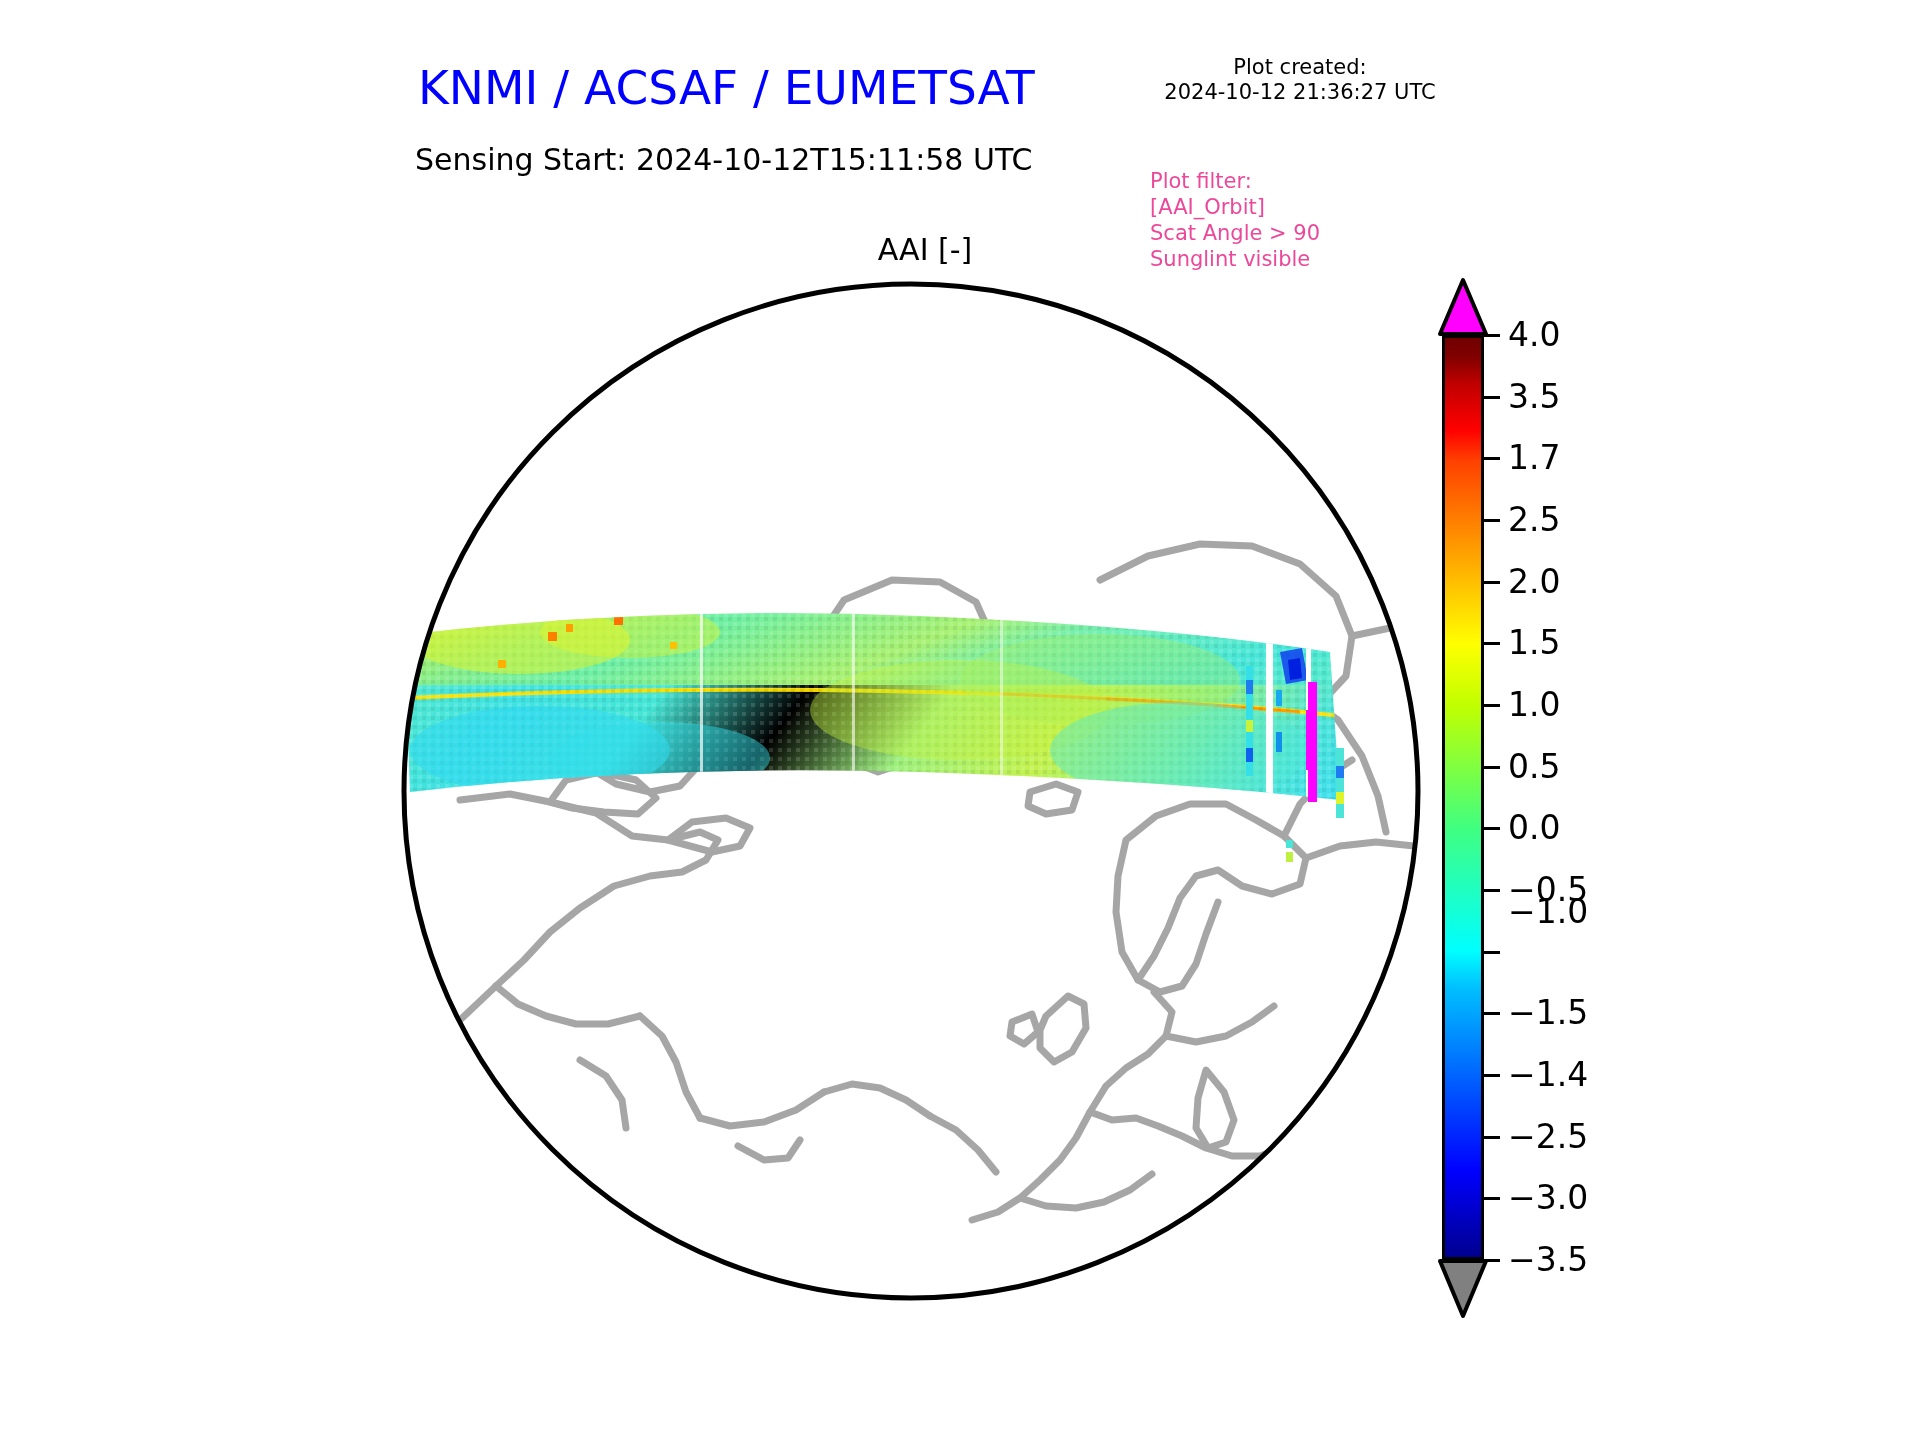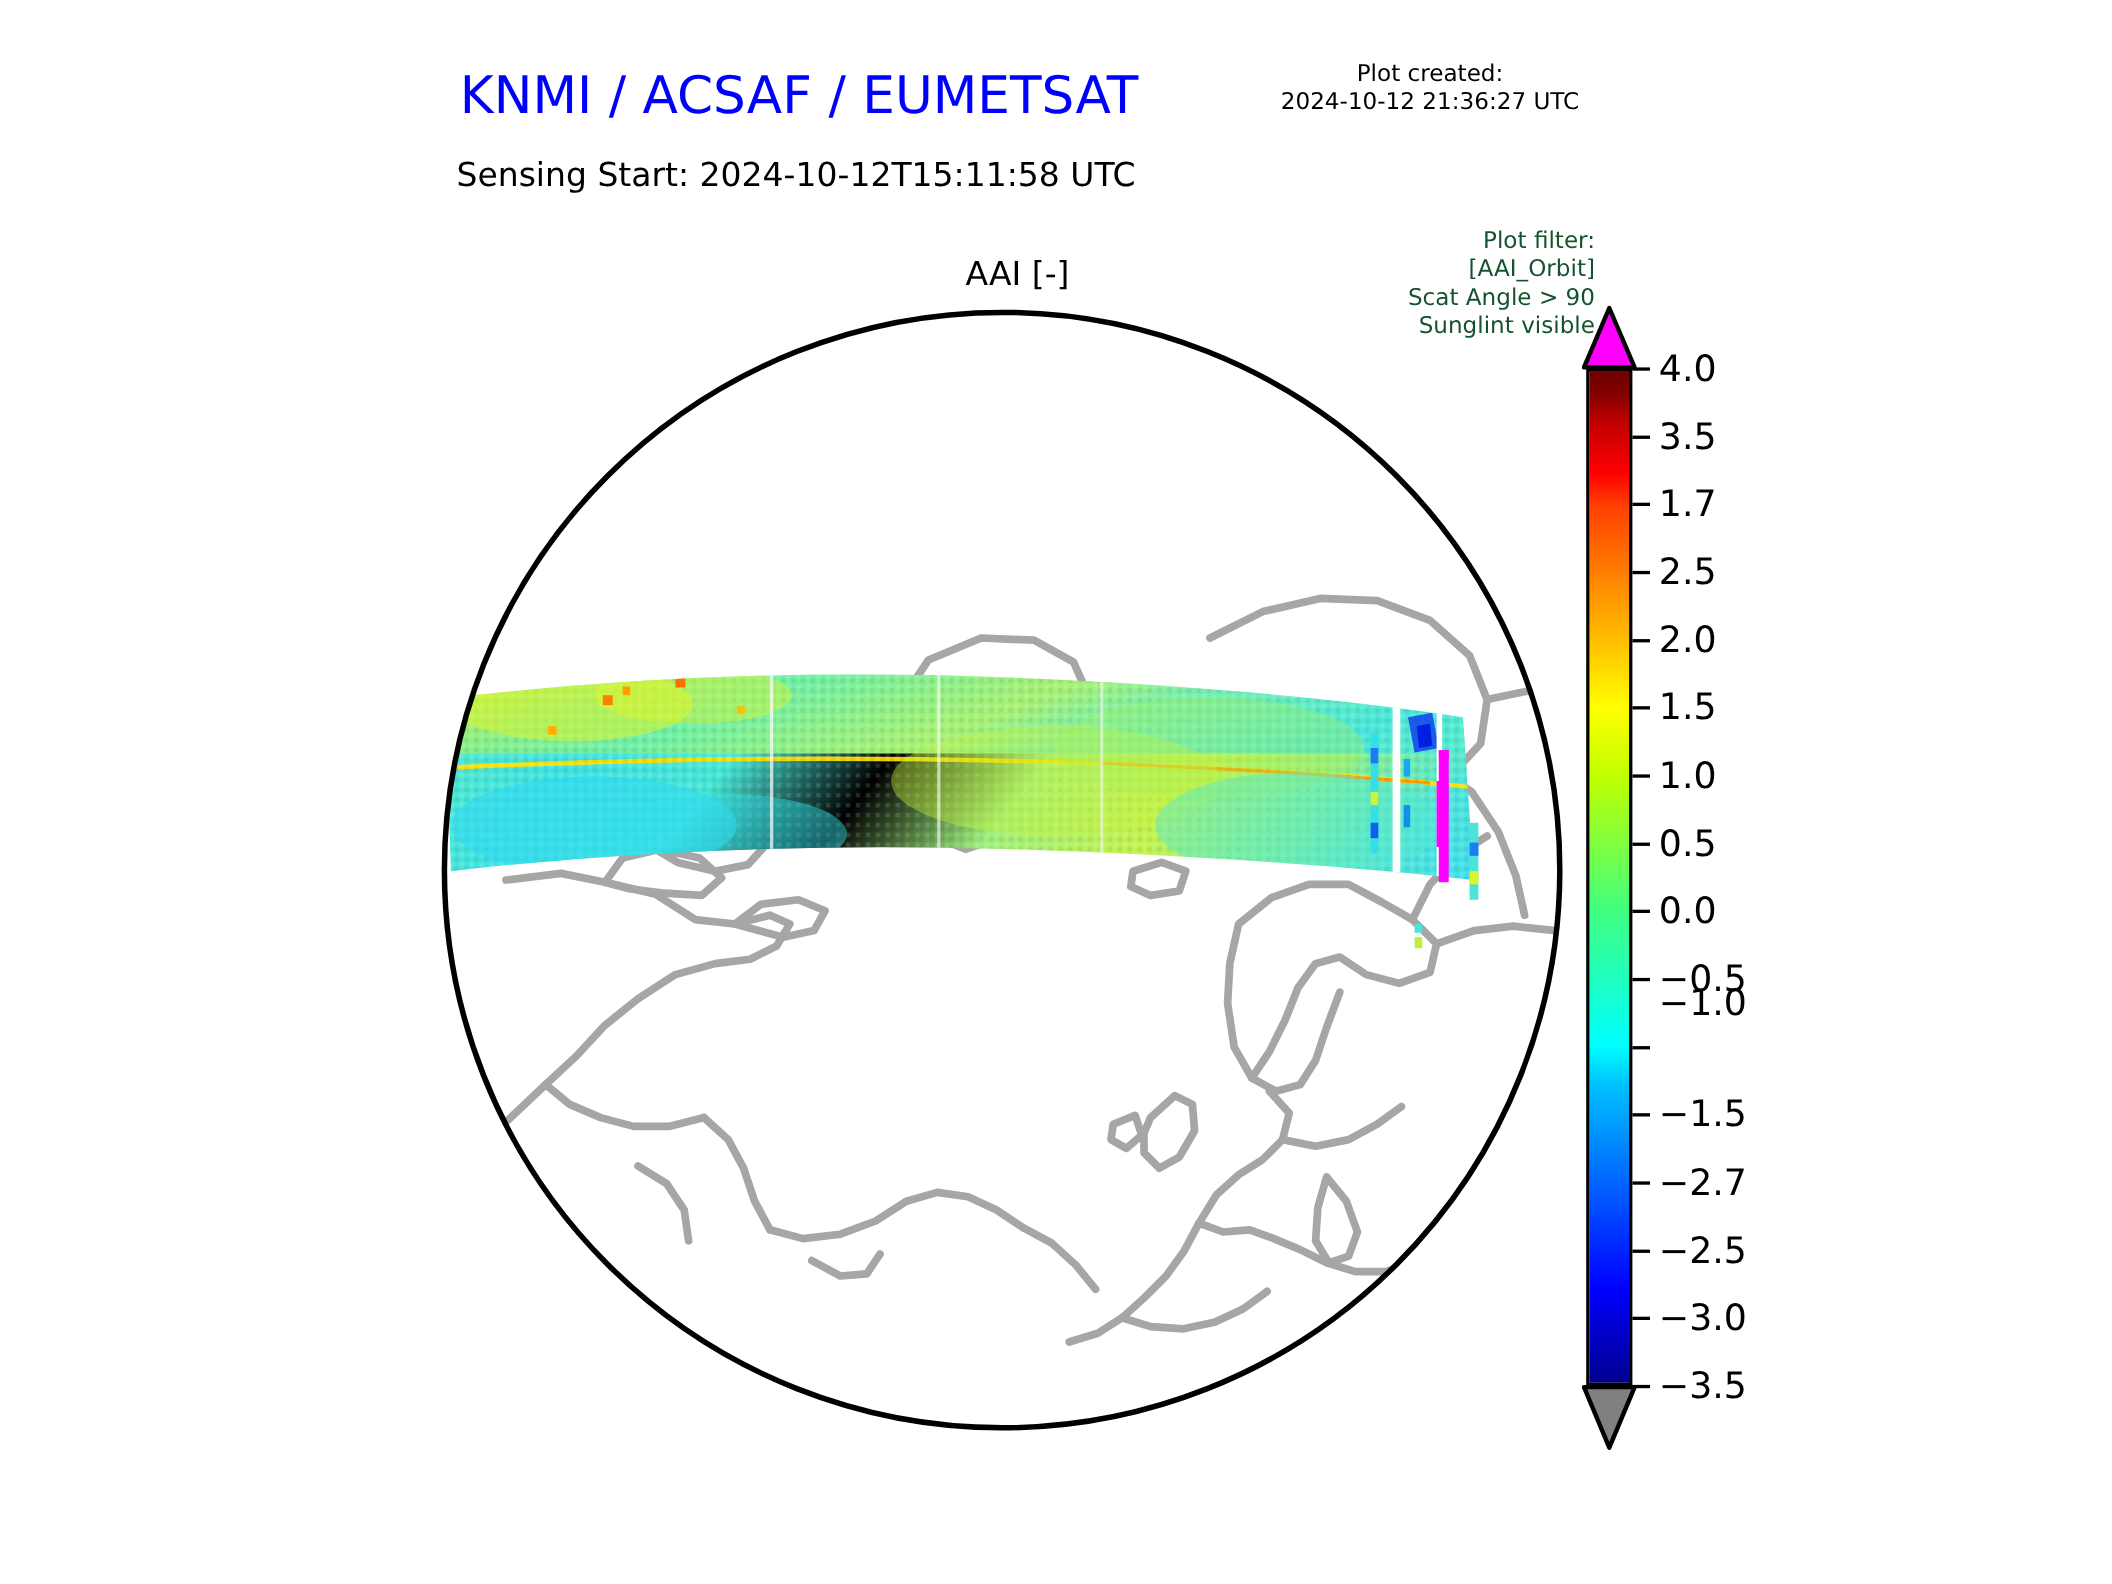--- a/index.html
+++ b/index.html
@@ -41,25 +41,24 @@
     top: 138px;
     font-size: 30px;
     line-height: 43px;
     color: #000000;
     white-space: nowrap;
   }
   #plot-filter-block {
     left: 1150px;
     top: 168px;
     width: 300px;
-    text-align: right;
+    text-align: left;
     font-size: 21px;
     line-height: 26px;
-    color: #14532d;
-    margin-top: 37px;
+    color: #ec4899;
   }
   #quantity-title {
     left: 720px;
     top: 232px;
     width: 410px;
     text-align: center;
     font-size: 30px;
     color: #000000;
   }
 
@@ -365,21 +364,21 @@
       <div class="cb-label" style="top: 486.667px;">0.5</div>
       <div class="cb-tick" style="top: 547.333px;"></div>
       <div class="cb-label" style="top: 548.333px;">0.0</div>
       <div class="cb-tick" style="top: 609px;"></div>
       <div class="cb-label" style="top: 610px;">−0.5</div>
       <div class="cb-tick" style="top: 670.667px;"></div>
       <div class="cb-label" style="top: 632px;">−1.0</div>
       <div class="cb-tick" style="top: 732.333px;"></div>
       <div class="cb-label" style="top: 733.333px;">−1.5</div>
       <div class="cb-tick" style="top: 794px;"></div>
-      <div class="cb-label" style="top: 795px;">−2.7</div>
+      <div class="cb-label" style="top: 795px;">−1.4</div>
       <div class="cb-tick" style="top: 855.667px;"></div>
       <div class="cb-label" style="top: 856.667px;">−2.5</div>
       <div class="cb-tick" style="top: 917.333px;"></div>
       <div class="cb-label" style="top: 918.333px;">−3.0</div>
       <div class="cb-tick" style="top: 979px;"></div>
       <div class="cb-label" style="top: 980px; text-align: right;">−3.5</div>
     </div>
 </div>
 
 </body></html>

